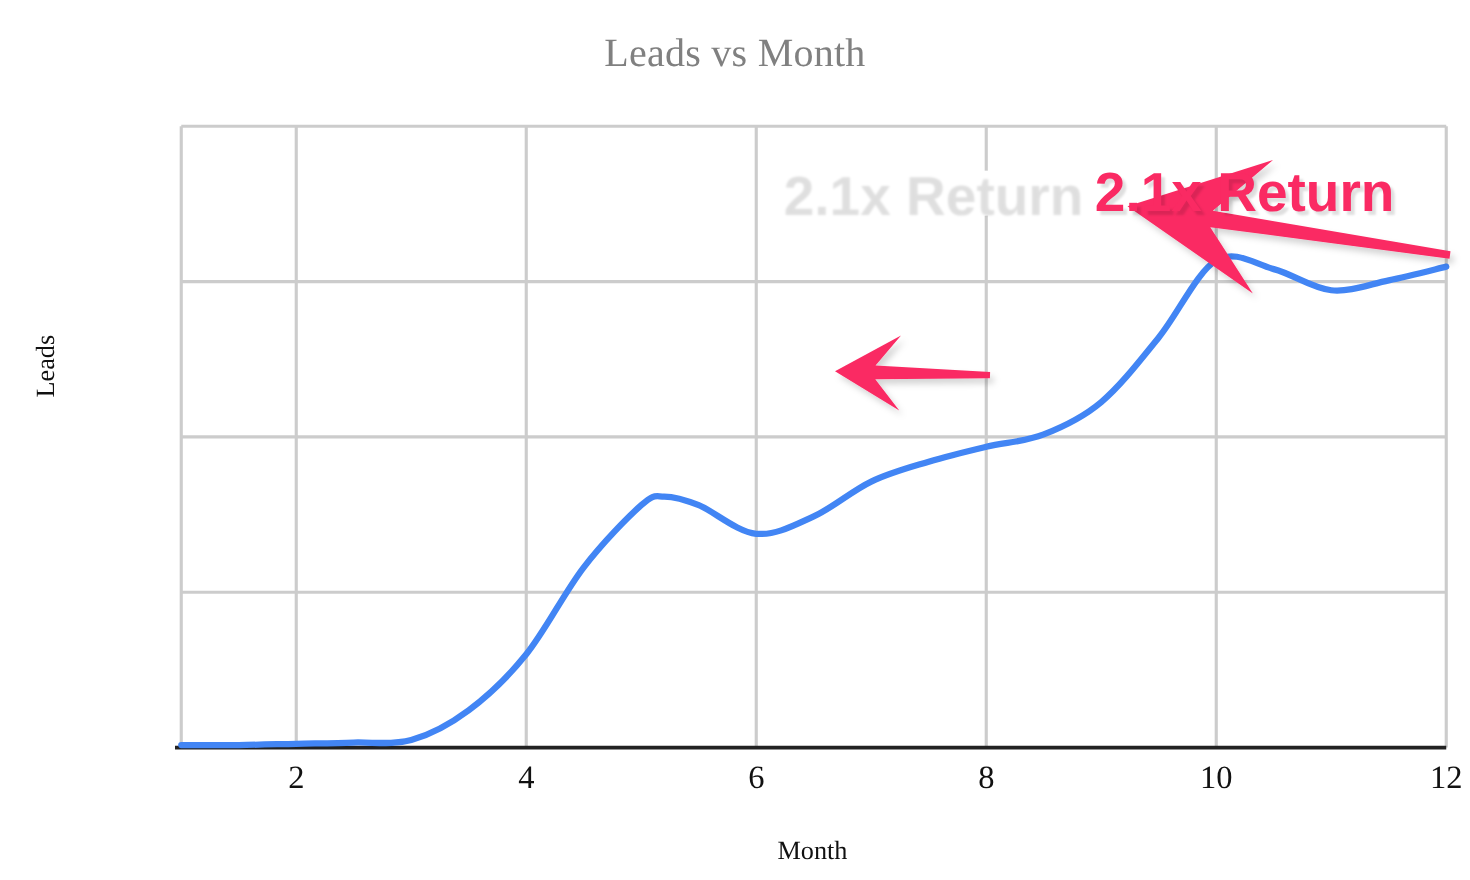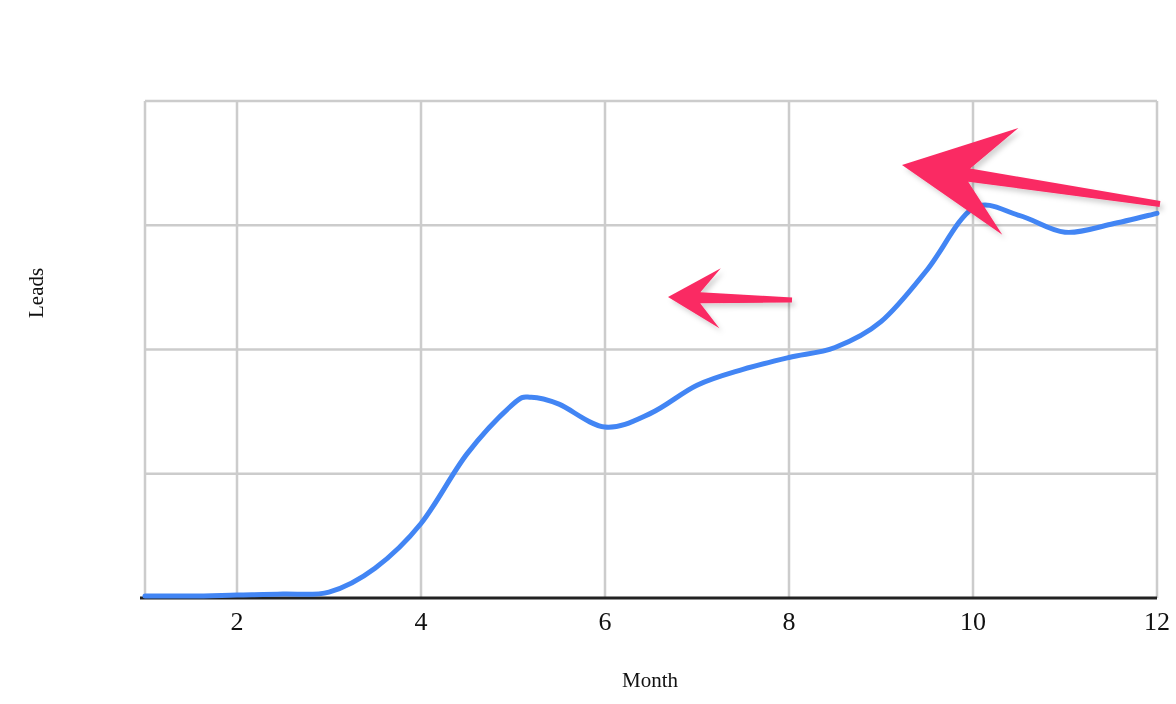--- a/index.html
+++ b/index.html
@@ -87,20 +87,21 @@
     color: #fa2a63;
     -webkit-text-stroke: 0;
     z-index: 1;
   }
 </style>
 </head>
 <body>
 
 <div id="chart-root">
 
+  <div id="chart-title">Leads vs Month</div>
 
   <svg id="plot-svg" width="1176" height="704">
     <defs>
       <filter id="soft-shadow" x="-30%" y="-30%" width="180%" height="180%">
         <feDropShadow dx="3" dy="4" stdDeviation="2.5" flood-color="#000000" flood-opacity="0.17"></feDropShadow>
       </filter>
     </defs>
 
     <g id="gridlines-horizontal">
         <line x1="145" x2="1157" y1="473.75" y2="473.75" stroke="#cccccc" stroke-width="2.5"></line>
@@ -131,18 +132,22 @@
 
     <path id="data-line" fill="none" stroke-width="5" stroke-linecap="round" stroke-linejoin="round" d="M 145.00 596.01 C 152.67 596.01, 175.67 596.18, 191.00 596.01 C 206.33 595.85, 221.67 595.35, 237.00 595.02 C 252.33 594.69, 267.67 594.52, 283.00 594.02 C 298.33 593.53, 313.67 596.34, 329.00 592.04 C 344.33 587.73, 359.67 579.61, 375.00 568.18 C 390.33 556.75, 405.67 542.50, 421.00 523.45 C 436.33 504.40, 451.67 473.75, 467.00 453.87 C 482.33 433.99, 502.27 413.61, 513.00 404.17 C 523.73 394.73, 523.73 397.21, 531.40 397.21 C 539.07 397.21, 546.73 399.20, 559.00 404.17 C 571.27 409.14, 589.67 425.54, 605.00 427.03 C 620.33 428.52, 635.67 420.07, 651.00 413.12 C 666.33 406.16, 681.67 392.57, 697.00 385.28 C 712.33 377.99, 727.67 374.02, 743.00 369.38 C 758.33 364.74, 773.67 361.10, 789.00 357.45 C 804.33 353.81, 819.67 353.48, 835.00 347.51 C 850.33 341.55, 865.67 334.59, 881.00 321.67 C 896.33 308.75, 911.67 288.87, 927.00 269.98 C 942.33 251.09, 957.67 217.46, 973.00 208.35 C 988.33 199.24, 1003.67 211.33, 1019.00 215.31 C 1034.33 219.29, 1049.67 230.72, 1065.00 232.21 C 1080.33 233.70, 1095.67 227.40, 1111.00 224.26 C 1126.33 221.11, 1149.33 215.14, 1157.00 213.32" stroke="#4285f4"></path>
 
     <g id="annotation-arrows">
         <polygon points="668.0,297.0 720.8,268.3 700.4,292.3 792.1,297.5 791.9,302.5 700.2,303.3 719.4,328.3" fill="#fa2a63" filter="url(#soft-shadow)"></polygon>
         <polygon points="902.0,165.0 1018.4,128.0 970.2,168.6 1160.4,201.0 1159.6,207.0 968.2,181.7 1002.3,234.8" fill="#fa2a63" filter="url(#soft-shadow)"></polygon>
       </g>
   </svg>
 
 
+  <div class="annotation-label" id="ann-1" style="left: 624px; top: 130px; font-size: 44px; color: rgb(250, 42, 99);">
+    <span class="ann-stroke">2.1x Return</span>
+    <span class="ann-fill" style="color: rgb(250, 42, 99);">2.1x Return</span>
+  </div>
 
   <div id="y-axis-title">Leads</div>
 
   <div id="x-axis-title">Month</div>
 
 </div>
 
 </body></html>

